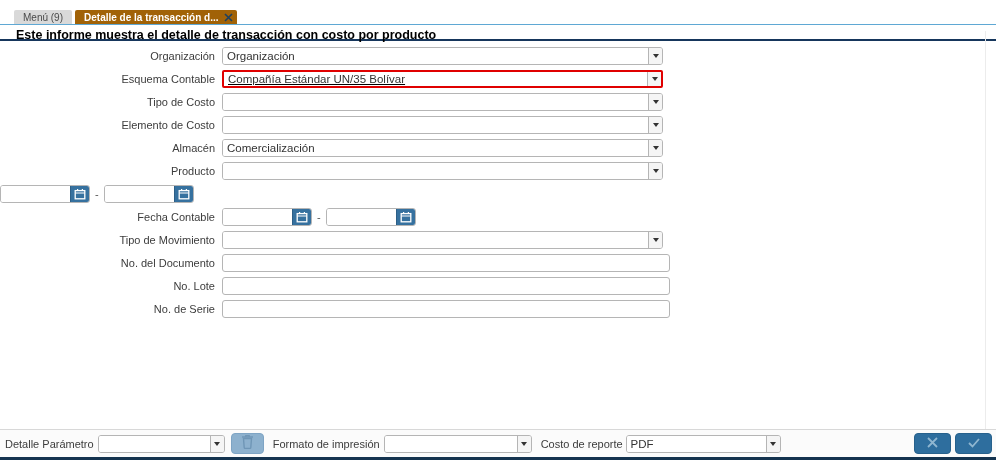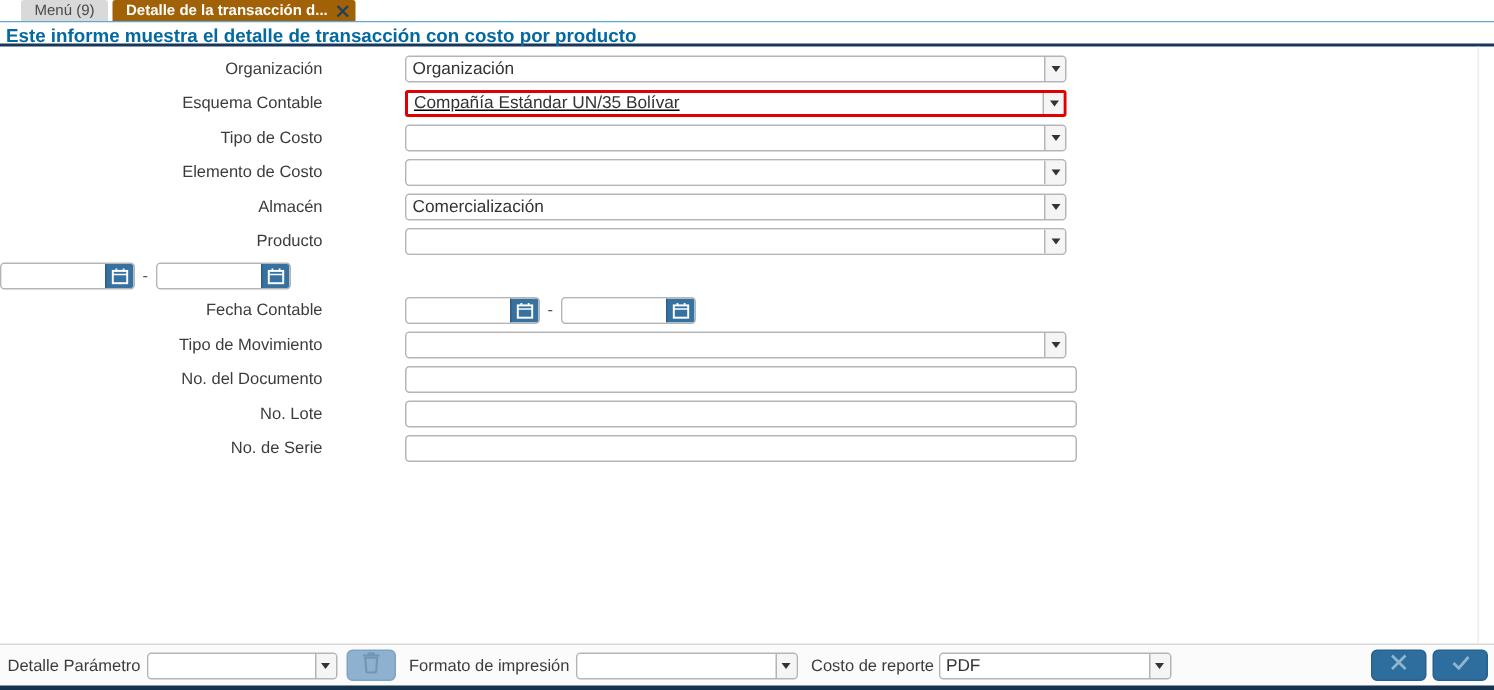--- a/index.html
+++ b/index.html
@@ -1,35 +1,35 @@
 <!DOCTYPE html>
 <html><head>
 <meta charset="utf-8">
 <style>
   * { margin:0; padding:0; box-sizing:border-box; }
   html,body { width:996px; height:460px; background:#fff; overflow:hidden;
     font-family:"Liberation Sans", sans-serif; }
   .app { position:relative; width:996px; height:460px; display:flex; flex-direction:column; background:#fff; }
 
   
-  .tabbar { height:15px; display:flex; align-items:flex-end; padding-left:14px;
+  .tabbar { height:25px; display:flex; align-items:flex-end; padding-left:14px;
     border-bottom:1px solid #5fa8d4; background:#fff; }
   .tab { font-size:10px; padding:2px 9px 1px 9px; height:14px; display:flex; align-items:center;
     border-radius:2px 2px 0 0; white-space:nowrap; cursor:default; }
   .tab.inactive { background:#d9d9d9; color:#4a4a4a; margin-right:3px; }
   .tab.active { background:#a16207; color:#fff; font-weight:bold; padding-right:4px; }
   .tab-close { margin-left:5px; display:inline-flex; align-items:center; }
 
   
   .titlebar { height:16px; border-bottom:2px solid #16365c; background:#fff; }
-  .titlebar span { font-size:12.5px; font-weight:bold; color:#0369a1; line-height:14px; padding-left:4px; display:inline-block; }
+  .titlebar span { font-size:12.5px; font-weight:bold; color:#000000; line-height:14px; padding-left:16px; display:inline-block; }
 
   
   .form { padding-top:6px; position:relative; }
-  .row { display:flex; align-items:center; height:18px; margin-bottom:5px;gap:48px; }
+  .row { display:flex; align-items:center; height:18px; margin-bottom:5px; }
   .lbl { width:222px; text-align:right; padding-right:7px; font-size:11px; color:#3c3c3c; white-space:nowrap; }
   .combo { display:flex; align-items:stretch; height:18px; border:1px solid #b5b5b5; border-radius:3px; background:#fff; overflow:hidden; }
   .combo.w-main { width:441px; }
   .combo input { border:0; outline:none; flex:1; font-size:11.5px; padding:0 4px; color:#333; background:#fff; min-width:0; }
   .combo .arrow-btn { width:14px; background:#f5f5f5; border-left:1px solid #b5b5b5;
     display:flex; align-items:center; justify-content:center; cursor:pointer; flex:0 0 14px; }
   .tri { width:0; height:0; border-left:3.5px solid transparent; border-right:3.5px solid transparent; border-top:4px solid #333; }
   .combo.highlight { border:2px solid #e00000; border-radius:2px;text-decoration:underline; }
   .combo.highlight .arrow-btn { border-left:1px solid #b5b5b5; }
 

